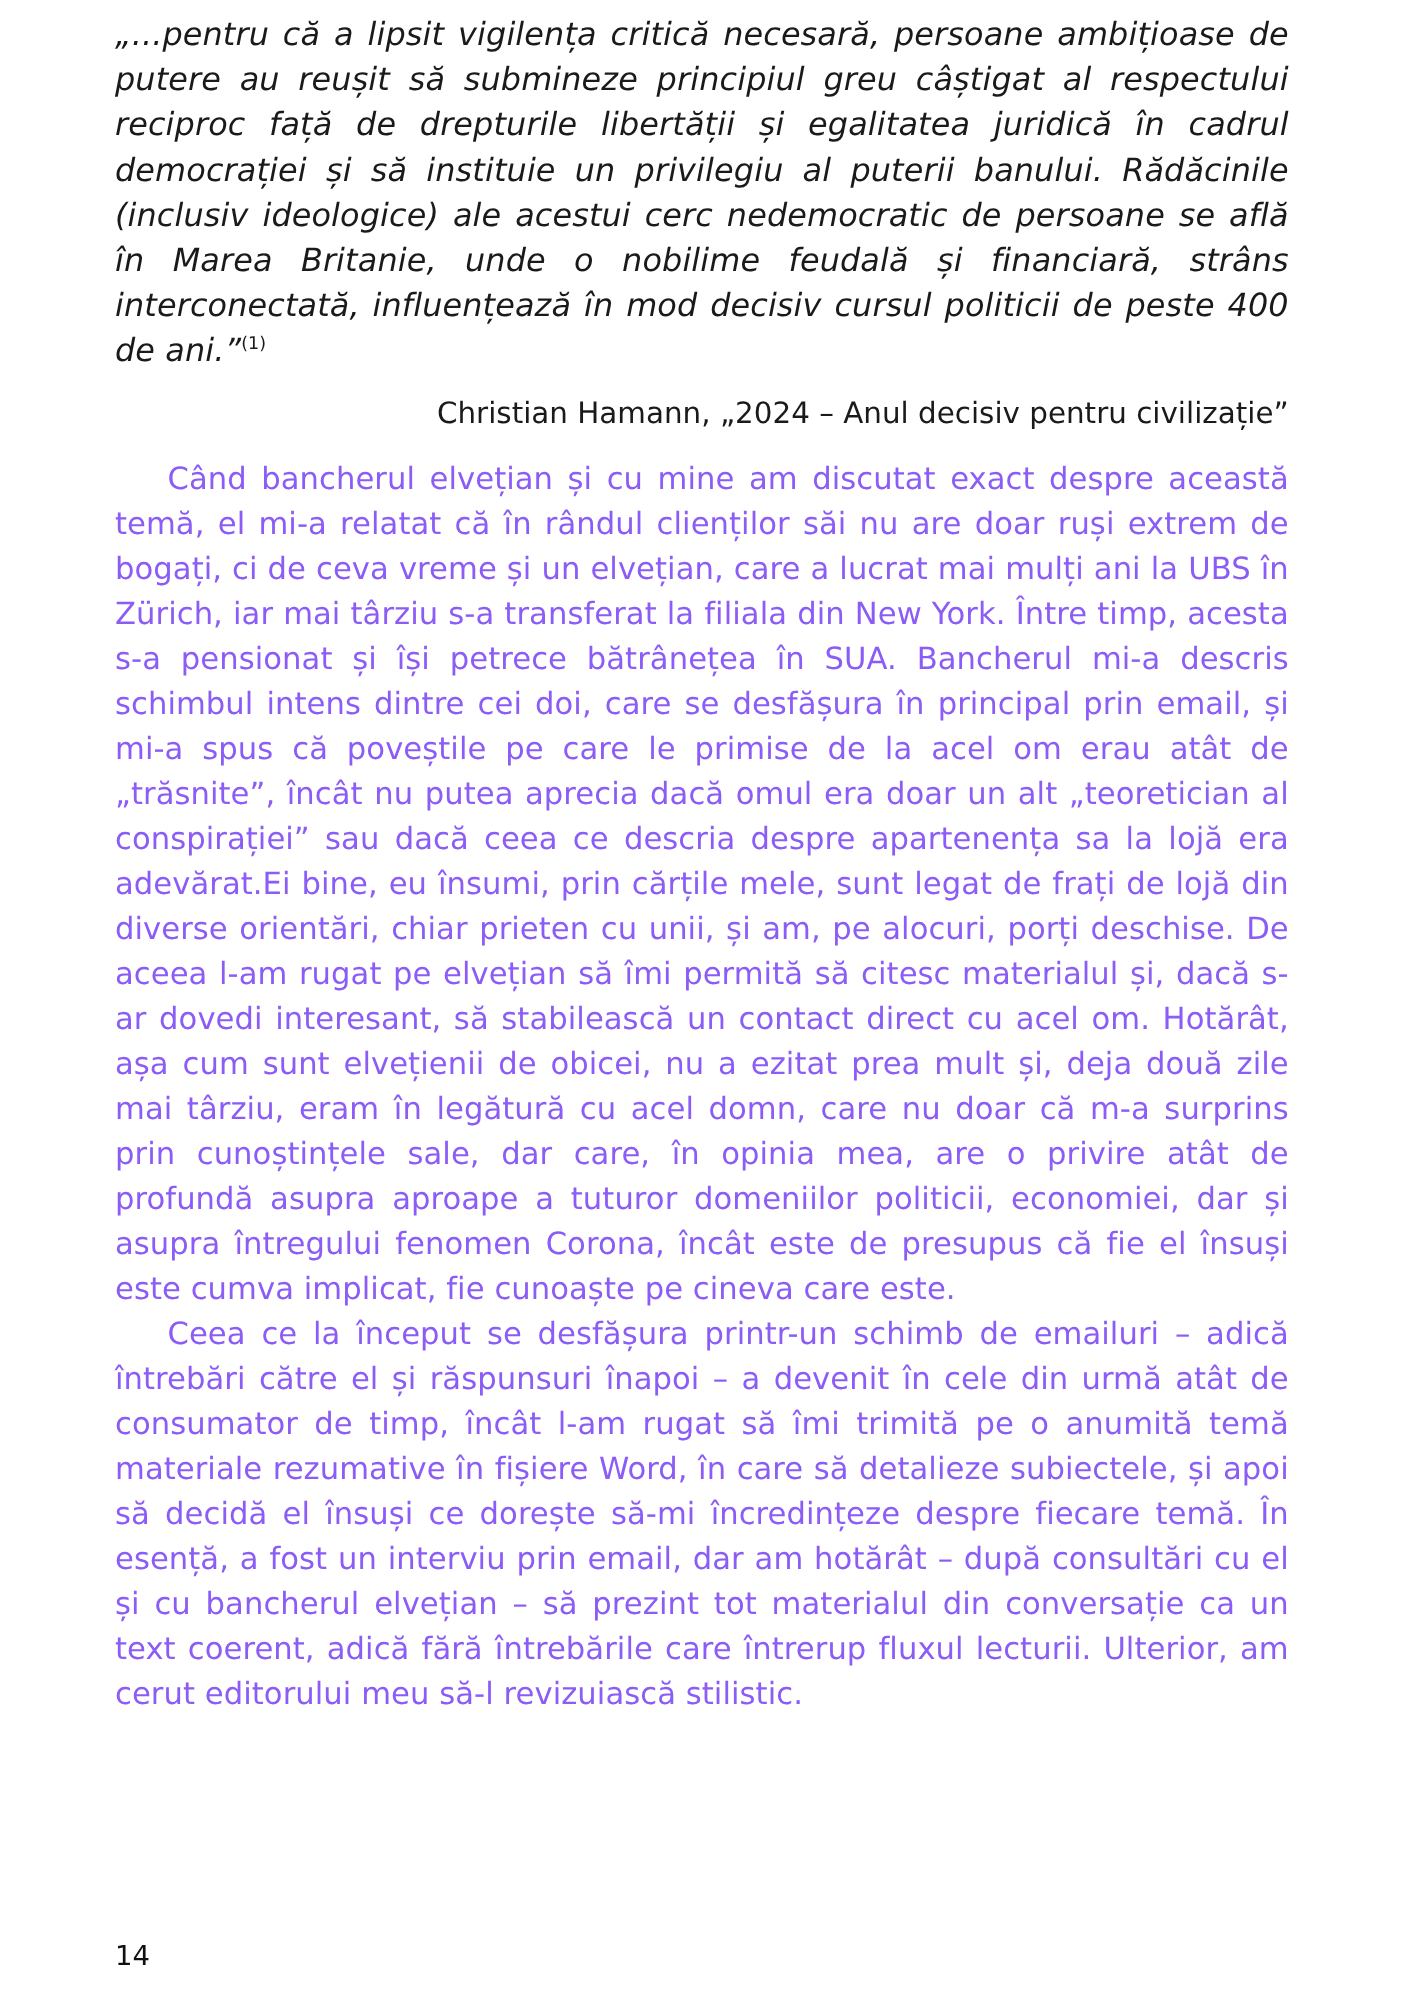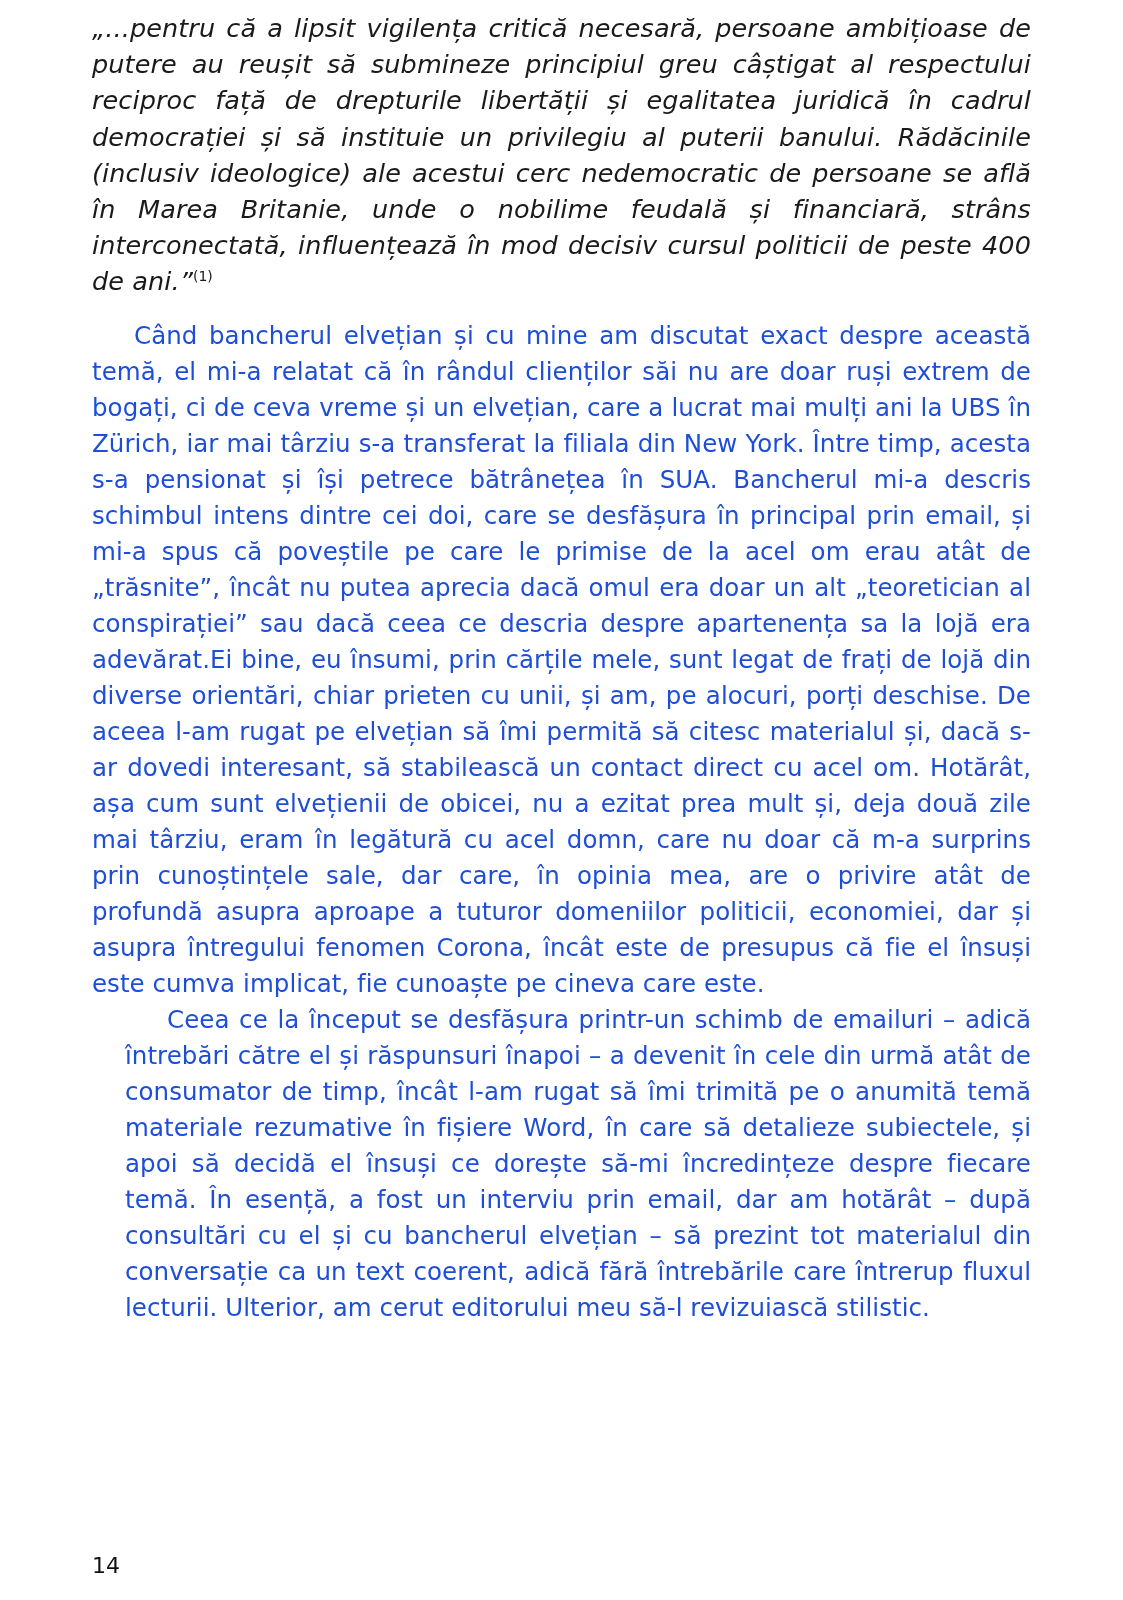--- a/index.html
+++ b/index.html
@@ -44,46 +44,46 @@
     text-align: right;
     margin: 14px 0 0 0;
     color: #1a1a1a;
   }
   .body-text {
     font-size: 24.5px;
     line-height: 1.47;
     text-align: justify;
     text-justify: inter-word;
     margin: 18px 0 0 0;
-    color: #1d4ed8;
+    color: #8b5cf6;
     letter-spacing: 0.05px;
   }
   .body-text + .body-text {
     margin-top: 0;
-    margin-left: 33px;
   }
   .indent {
     text-indent: 42px;
   }
   .page-number {
     position: absolute;
     left: 92px;
     bottom: 22px;
     font-size: 22px;
     font-weight: normal;
     color: #111111;
   }
 </style>
 </head>
 <body>
 
 <div class="page">
 
   <p class="epigraph"><span>„...pentru că a lipsit vigilența critică necesară, persoane ambițioase de putere au reușit să submineze principiul greu câștigat al respectului reciproc față de drepturile libertății și egalitatea juridică în cadrul democrației și să instituie un privilegiu al puterii banului. Rădăcinile (inclusiv ideologice) ale acestui cerc nedemocratic de persoane se află în Marea Britanie, unde o nobilime feudală și financiară, strâns interconectată, influențează în mod decisiv cursul politicii de peste 400 de ani.”</span><span class="footnote-ref">(1)</span></p>
 
+  <p class="attribution">Christian Hamann, „2024 – Anul decisiv pentru civilizație”</p>
 
   <p class="body-text indent">Când bancherul elvețian și cu mine am discutat exact despre această temă, el mi-a relatat că în rândul clienților săi nu are doar ruși extrem de bogați, ci de ceva vreme și un elvețian, care a lucrat mai mulți ani la UBS în Zürich, iar mai târziu s-a transferat la filiala din New York. Între timp, acesta s-a pensionat și își petrece bătrânețea în SUA. Bancherul mi-a descris schimbul intens dintre cei doi, care se desfășura în principal prin email, și mi-a spus că poveștile pe care le primise de la acel om erau atât de „trăsnite”, încât nu putea aprecia dacă omul era doar un alt „teoretician al conspirației” sau dacă ceea ce descria despre apartenența sa la lojă era adevărat.Ei bine, eu însumi, prin cărțile mele, sunt legat de frați de lojă din diverse orientări, chiar prieten cu unii, și am, pe alocuri, porți deschise. De aceea l-am rugat pe elvețian să îmi permită să citesc materialul și, dacă s-ar dovedi interesant, să stabilească un contact direct cu acel om. Hotărât, așa cum sunt elvețienii de obicei, nu a ezitat prea mult și, deja două zile mai târziu, eram în legătură cu acel domn, care nu doar că m-a surprins prin cunoștințele sale, dar care, în opinia mea, are o privire atât de profundă asupra aproape a tuturor domeniilor politicii, economiei, dar și asupra întregului fenomen Corona, încât este de presupus că fie el însuși este cumva implicat, fie cunoaște pe cineva care este.</p>
 
   <p class="body-text indent">Ceea ce la început se desfășura printr-un schimb de emailuri – adică întrebări către el și răspunsuri înapoi – a devenit în cele din urmă atât de consumator de timp, încât l-am rugat să îmi trimită pe o anumită temă materiale rezumative în fișiere Word, în care să detalieze subiectele, și apoi să decidă el însuși ce dorește să-mi încredințeze despre fiecare temă. În esență, a fost un interviu prin email, dar am hotărât – după consultări cu el și cu bancherul elvețian – să prezint tot materialul din conversație ca un text coerent, adică fără întrebările care întrerup fluxul lecturii. Ulterior, am cerut editorului meu să-l revizuiască stilistic.</p>
 
   <div class="page-number">14</div>
 
 </div>
 
 </body></html>

